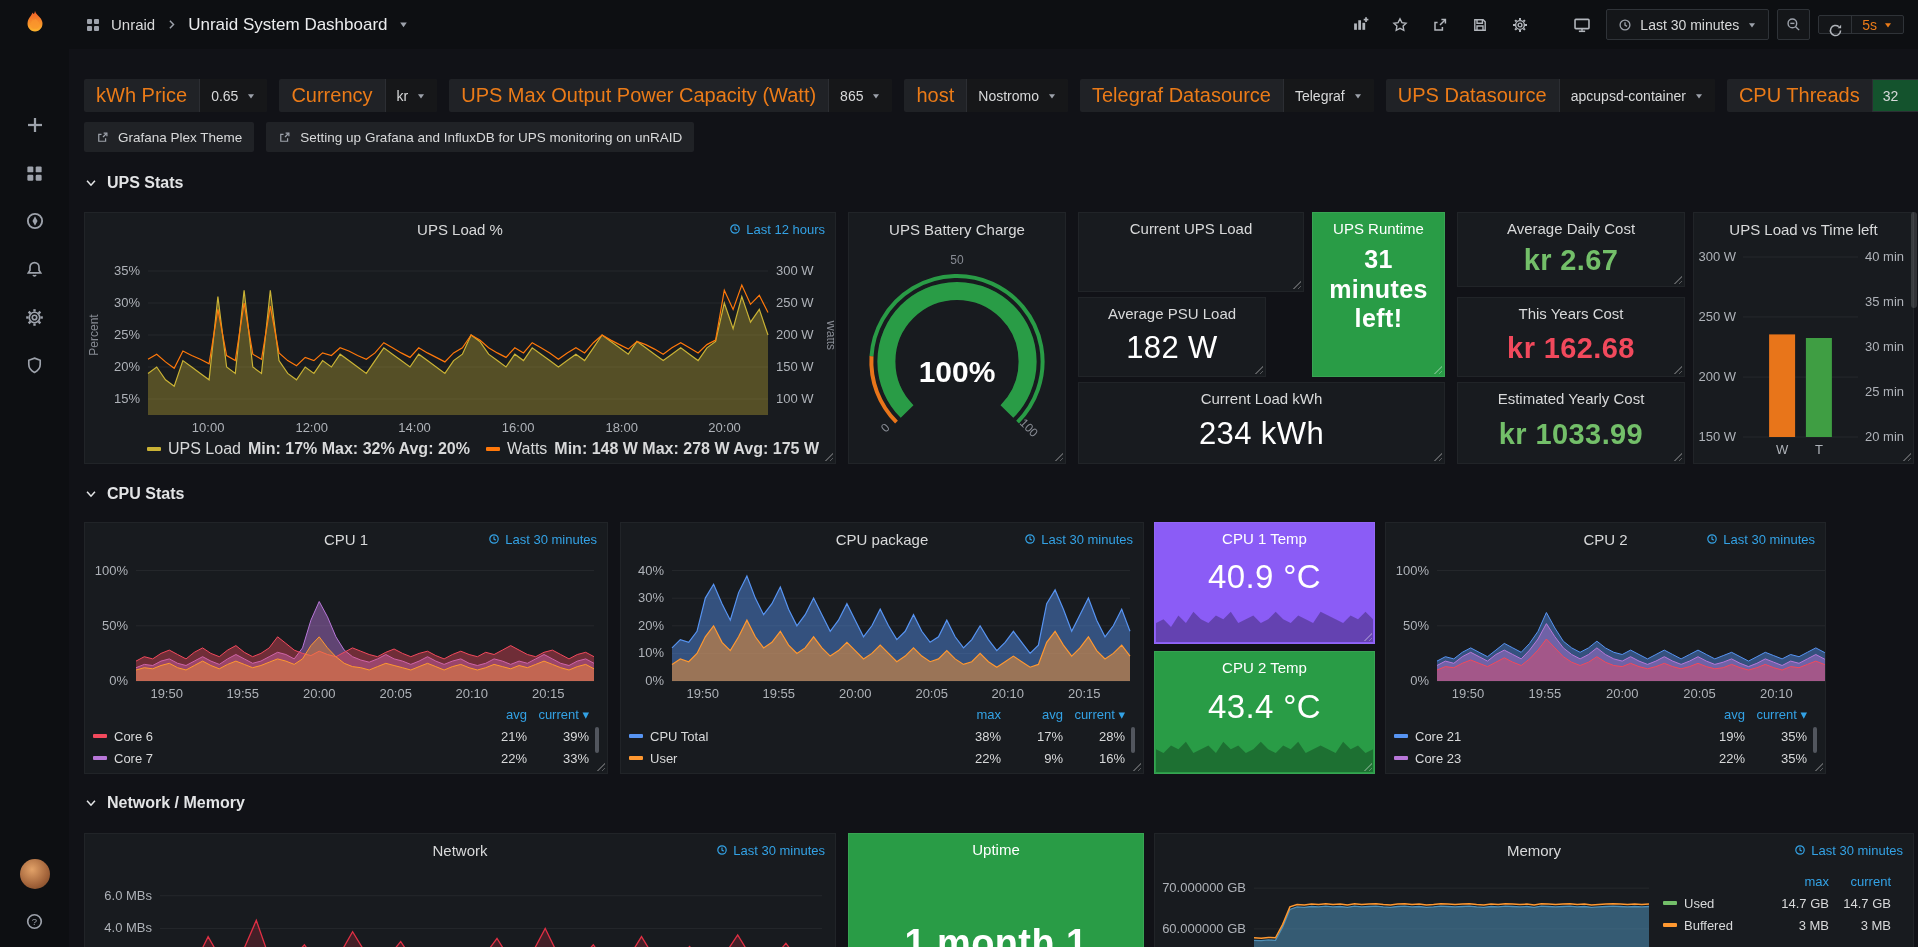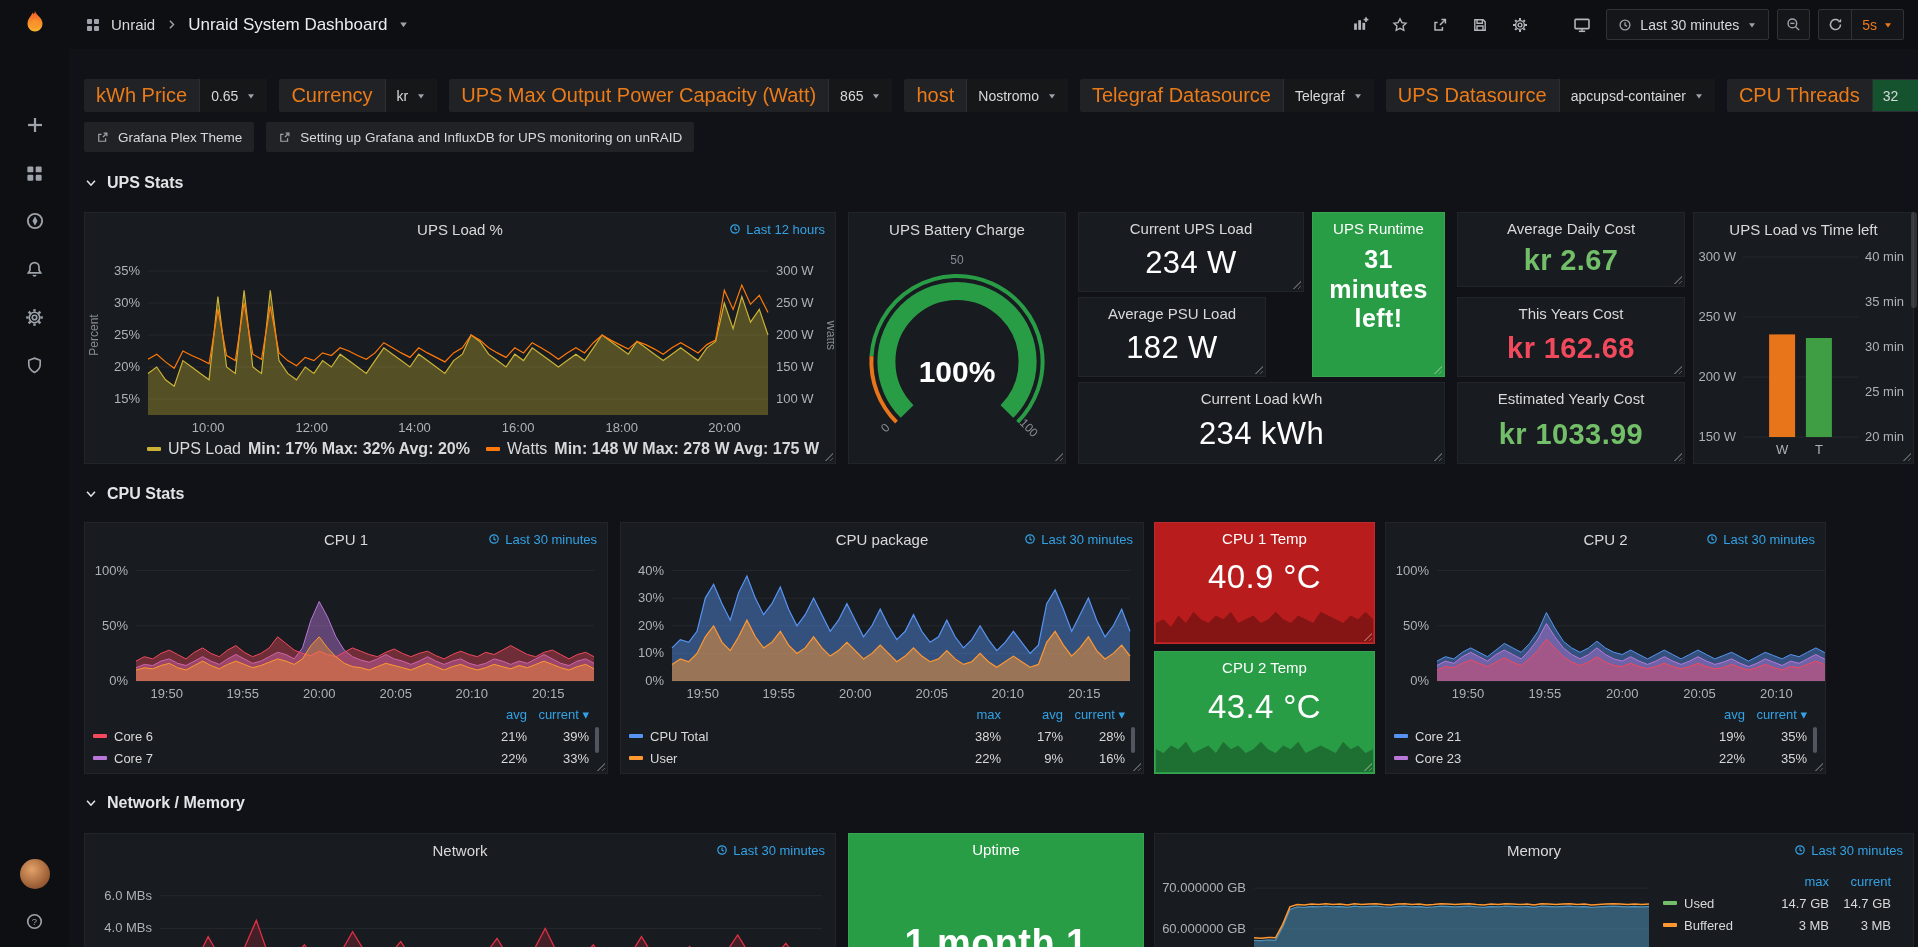--- a/index.html
+++ b/index.html
@@ -11,21 +11,21 @@
 .navbar{position:absolute;inset:0 0 auto 0;height:49px;background:#0d0f12;display:flex;align-items:center;z-index:6}
 .logo-box{width:69px;height:49px;display:flex;align-items:center;justify-content:center;cursor:pointer}
 .crumb{display:flex;align-items:center;gap:10px;margin-left:16px;cursor:pointer}
 .crumb-root{font-size:15px;color:#d8d9da}
 .crumb-title{font-size:17px;color:#ebecee}
 .icon{color:#9da2ab;display:flex;align-items:center}
 .nav-right{margin-left:auto;display:flex;align-items:center;gap:8px;padding-right:14px}
 .icon-btn{width:32px;height:30px;display:flex;align-items:center;justify-content:center;color:#b2b6bc;cursor:pointer;background:none;border:none}
 .nav-spacer{width:14px}
 .nav-box{display:flex;align-items:center;gap:8px;height:31px;padding:0 11px;background:#141619;border:1px solid #2f3338;border-radius:2px;color:#d8d9da;font-size:14px;cursor:pointer}
-.nav-group{display:flex;align-items:stretch;height:31px;border:1px solid #2f3338;border-radius:2px;background:#141619}
+.nav-group{display:flex;align-items:stretch;height:19px;border:1px solid #2f3338;border-radius:2px;background:#141619}
 .nav-group .icon-btn{height:29px}
 .intv{display:flex;align-items:center;gap:6px;padding:0 10px;border-left:1px solid #2f3338;color:#eb7b18;font-size:14px;cursor:pointer}
 
 .sidebar{position:absolute;top:49px;left:0;bottom:0;width:69px;background:#0d0f12;display:flex;flex-direction:column;align-items:center;padding-top:64px;gap:24px;z-index:6}
 .side-item{width:24px;height:24px;display:flex;align-items:center;justify-content:center;color:#9da2ab;cursor:pointer}
 .side-bottom{margin-top:auto;display:flex;flex-direction:column;align-items:center;gap:20px;padding-bottom:14px}
 .avatar{width:30px;height:30px;border-radius:50%;background:radial-gradient(circle at 40% 35%,#e2a268,#a2633a 60%,#6d3f22)}
 
 .vars{position:absolute;left:84px;top:79px;display:flex;gap:12px}
 .pill{display:flex;align-items:center;height:33px;background:#202226;border-radius:2px;overflow:hidden}
@@ -436,21 +436,20 @@
         <text x="107.0" y="19.0" text-anchor="middle" class="gauge-tick" transform="rotate(0 107.0 19.0)">50</text>
         <text x="176.0" y="185.6" text-anchor="middle" class="gauge-tick" transform="rotate(45 176.0 185.6)">100</text>
         <text x="107" y="136.60000000000002" text-anchor="middle" class="gauge-value">100%</text>
       </svg>
     </div>
   <i class="resize"></i>
 </section>
 
 <section class="panel" style="left:1078px;top:212px;width:226px;height:80px">
   <div class="stat-title">Current UPS Load</div>
-  <div class="stat-val">234 W</div>
   <i class="resize"></i>
 </section>
 <section class="panel" style="left:1078px;top:297px;width:188px;height:80px">
   <div class="stat-title">Average PSU Load</div>
   <div class="stat-val">182 W</div>
   <i class="resize"></i>
 </section>
 <section class="panel" style="left:1078px;top:382px;width:367px;height:82px">
   <div class="stat-title">Current Load kWh</div>
   <div class="stat-val">234 kWh</div>
@@ -613,21 +612,21 @@
         <span class="lg-name"><i class="lg-swatch" style="background: rgb(255, 152, 48);"></i>User</span>
         <span class="lg-col">22%</span>
         <span class="lg-col">9%</span>
         <span class="lg-col">16%</span>
       </div>
       <i class="lg-scroll"></i>
     </div>
   <i class="resize"></i>
 </section>
 
-<section class="panel green-panel temp" style="left: 1154px; top: 522px; width: 221px; height: 122px; background: #b91c1c;">
+<section class="panel green-panel temp" style="left: 1154px; top: 522px; width: 221px; height: 122px; background: #8b5cf6;">
   <div class="stat-title">CPU 1 Temp</div>
   <div class="stat-val">40.9 °C</div>
   <div class="spark">
       <svg width="217" height="42" viewBox="0 0 217 42">
         <path d="M0 42L0.0 23.1L7.5 19.3L15.0 26.9L22.4 15.5L29.9 23.1L37.4 11.8L44.9 19.3L52.4 23.1L59.9 15.5L67.3 19.3L74.8 11.8L82.3 23.1L89.8 19.3L97.3 15.5L104.8 23.1L112.2 19.3L119.7 11.8L127.2 19.3L134.7 23.1L142.2 15.5L149.7 19.3L157.1 23.1L164.6 11.8L172.1 15.5L179.6 19.3L187.1 23.1L194.6 15.5L202.0 19.3L209.5 11.8L217.0 19.3L217 42Z" fill="rgba(0,0,0,0.28)"></path>
       </svg>
     </div>
   <i class="resize"></i>
 </section>
 <section class="panel green-panel temp" style="left: 1154px; top: 651px; width: 221px; height: 123px; background: rgb(41, 156, 70);">

